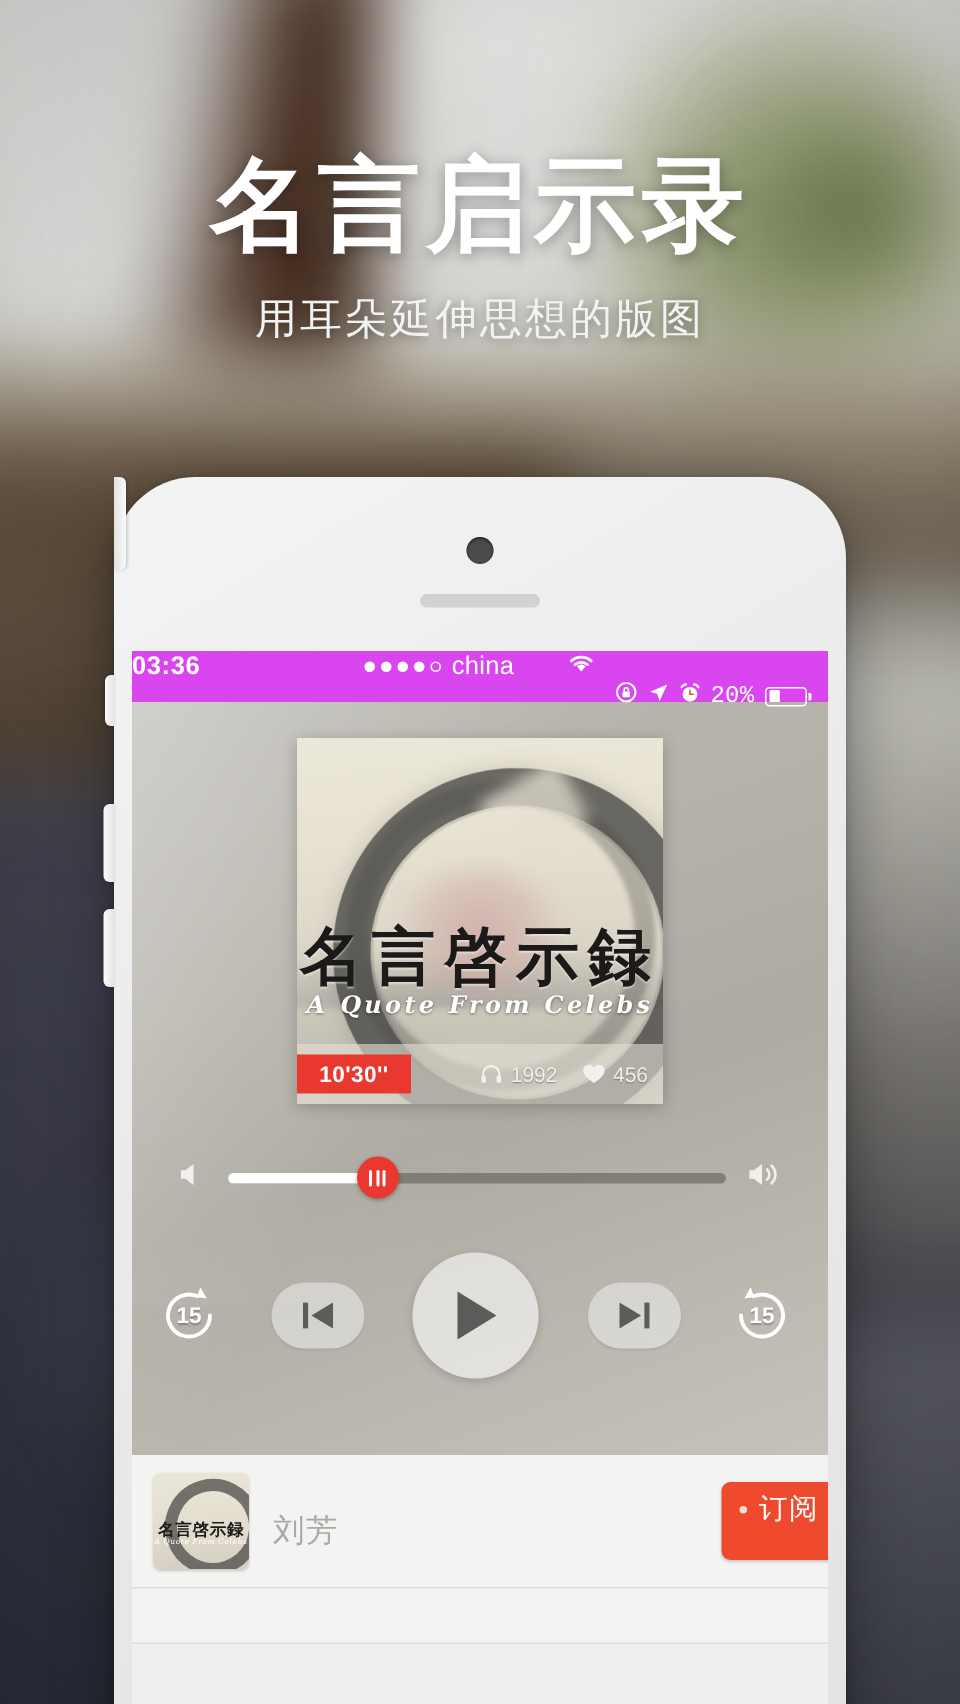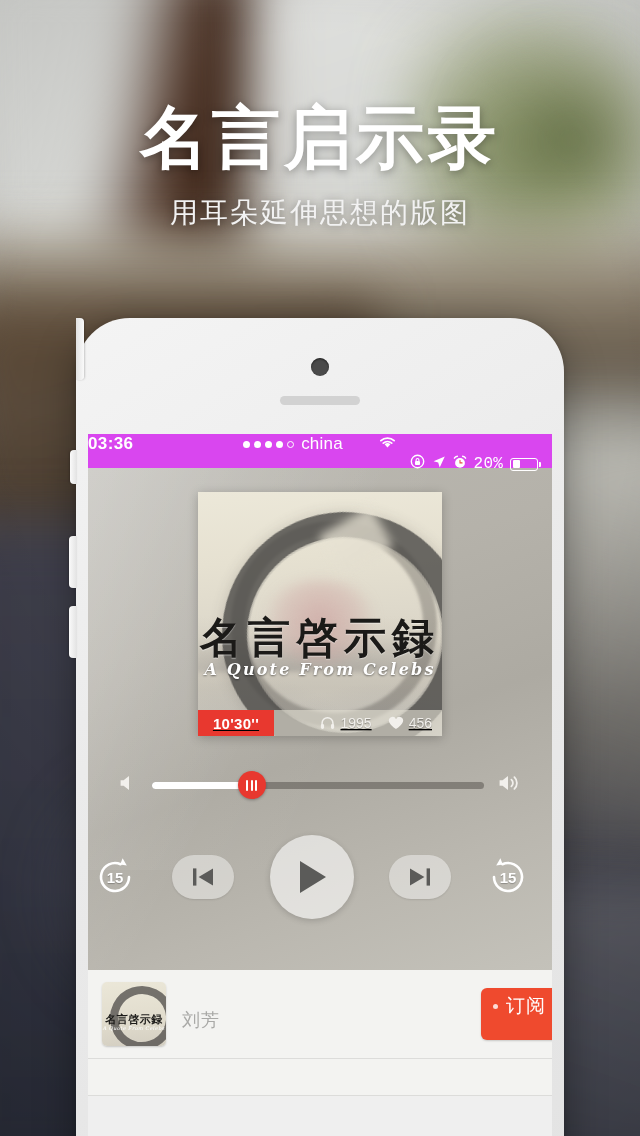--- a/index.html
+++ b/index.html
@@ -156,42 +156,42 @@
   .enso-gap{position:absolute;left:50%;top:50%;width:60px;height:46px;margin-left:6px;margin-top:-96px;
     background:linear-gradient(175deg,#e9e4d5 0%,#e2ddce 100%);transform:rotate(-30deg);filter:blur(5px);opacity:.75;}
   .cover-title{position:absolute;left:0;right:0;top:118px;text-align:center;
     font-family:"DejaVu Serif","Liberation Serif",serif;font-weight:bold;
     font-size:42px;letter-spacing:6px;color:#1b1a18;
     text-shadow:0 1px 1px rgba(255,255,255,.45);}
   .cover-sub{position:absolute;left:0;right:0;top:168px;text-align:center;
     font-family:"DejaVu Serif","Liberation Serif",serif;font-style:italic;font-weight:bold;
     font-size:16px;letter-spacing:2.2px;color:#ffffff;
     text-shadow:0 1px 2px rgba(0,0,0,.45);}
-  .cover-strip{position:absolute;left:0;right:0;bottom:0;height:26px;
-    background:rgba(226,222,210,.62);display:flex;align-items:center;text-decoration:underline;}
+  .cover-strip{position:absolute;left:0;right:0;bottom:0;height:40px;
+    background:rgba(226,222,210,.62);display:flex;align-items:center;}
   .dur-badge{height:26px;min-width:58px;padding:0 9px;background:#e8382f;color:#fff;
     font-size:15px;font-weight:bold;display:flex;align-items:center;justify-content:center;
     letter-spacing:.3px;font-family:"Liberation Sans",sans-serif;}
   .strip-stats{margin-left:auto;display:flex;align-items:center;gap:16px;padding-right:10px;
     color:#f2f0ec;font-size:14px;}
   .stat{display:flex;align-items:center;gap:5px;text-shadow:0 1px 1px rgba(0,0,0,.35);}
 
   
   .volrow{position:absolute;left:30px;right:30px;top:300px;height:34px;
     display:flex;align-items:center;gap:14px;}
   .track{position:relative;flex:1;height:7px;border-radius:4px;
     background:rgba(90,86,80,.55);}
   .track-fill{position:absolute;left:0;top:0;bottom:0;border-radius:4px;background:#ffffff;}
   .thumb{position:absolute;top:50%;width:28px;height:28px;margin-top:-14px;margin-left:-14px;
     border-radius:50%;background:#e8382f;box-shadow:0 1px 3px rgba(0,0,0,.3);
     display:flex;align-items:center;justify-content:center;gap:2.5px;cursor:pointer;}
   .thumb i{display:block;width:2px;height:11px;background:#fff;border-radius:1px;}
 
   
-  .transport{position:absolute;left:5px;right:22px;top:354px;height:110px;
+  .transport{position:absolute;left:16px;right:22px;top:354px;height:110px;
     display:flex;align-items:center;justify-content:space-between;}
   .t-btn{display:flex;align-items:center;justify-content:center;cursor:pointer;}
   .pill{width:62px;height:44px;border-radius:22px;background:rgba(255,255,255,.42);
     box-shadow:0 1px 2px rgba(0,0,0,.10);}
   .bigplay{width:84px;height:84px;border-radius:50%;background:rgba(255,255,255,.58);
     box-shadow:0 2px 6px rgba(0,0,0,.16);}
   .skip-lbl{position:relative;width:44px;height:44px;}
   .skip-num{position:absolute;left:0;right:0;top:50%;margin-top:-8px;text-align:center;
     font-size:15px;font-weight:bold;color:#fff;text-shadow:0 1px 1px rgba(0,0,0,.25);
     font-family:"Liberation Sans",sans-serif;}
@@ -205,21 +205,21 @@
     box-shadow:0 1px 2px rgba(0,0,0,.18);}
   .thumb-enso{position:absolute;left:50%;top:44%;width:48px;height:48px;margin-left:-24px;margin-top:-24px;
     border-radius:50%;border:8px solid rgba(70,68,66,.72);transform:rotate(-18deg);}
   .thumb-txt{position:absolute;left:0;right:0;top:30px;text-align:center;font-size:11px;
     font-family:"DejaVu Serif",serif;font-weight:bold;color:#1c1b19;letter-spacing:.5px;}
   .thumb-sub{position:absolute;left:0;right:0;top:43px;text-align:center;font-size:5px;
     font-family:"DejaVu Serif",serif;font-style:italic;color:#fff;letter-spacing:.4px;}
   .li-text{margin-left:16px;flex:1;min-width:0;}
   .li-title{font-size:22px;color:#3b3b3b;letter-spacing:2px;
     font-family:"DejaVu Sans","Liberation Sans",sans-serif;}
-  .li-author{margin-top:12px;font-size:18px;color:#a9a9a7;letter-spacing:1px;
+  .li-author{margin-top:12px;font-size:21px;color:#a9a9a7;letter-spacing:1px;
     font-family:"DejaVu Sans","Liberation Sans",sans-serif;}
   .sub-btn{flex:none;height:36px;padding:0 14px 16px 12px;border-radius:6px;background:#ef4a2e;
     color:#fff;font-size:19px;display:flex;align-items:center;gap:8px;letter-spacing:1px;
     margin-right:-22px;box-shadow:0 1px 2px rgba(0,0,0,.18);cursor:pointer;
     font-family:"DejaVu Sans","Liberation Sans",sans-serif;}
   .sub-dot{width:5px;height:5px;border-radius:50%;background:rgba(255,255,255,.8);flex:none;}
   .list-next{height:36px;background:#f3f3f1;border-bottom:1px solid #dcdcda;}
 </style>
 </head>
 <body>
@@ -316,21 +316,21 @@
 
         <div class="cover-strip">
           <div class="dur-badge">10'30''</div>
           <div class="strip-stats">
             <span class="stat">
               <svg width="15" height="14" viewBox="0 0 16 15">
                 <path d="M2.2 10 V7.6 a5.8 5.8 0 0 1 11.6 0 V10" stroke="#f2f0ec" stroke-width="1.6" fill="none" stroke-linecap="round"></path>
                 <rect x="0.9" y="8.6" width="3.4" height="5.4" rx="1.6" fill="#f2f0ec"></rect>
                 <rect x="11.7" y="8.6" width="3.4" height="5.4" rx="1.6" fill="#f2f0ec"></rect>
               </svg>
-              <span>1995</span>
+              <span>1992</span>
             </span>
             <span class="stat">
               <svg width="16" height="14" viewBox="0 0 17 15">
                 <path d="M8.5 14 C8.5 14 0.8 9.4 0.8 4.9 A4.1 4.1 0 0 1 8.5 3.1 A4.1 4.1 0 0 1 16.2 4.9 C16.2 9.4 8.5 14 8.5 14 Z" fill="#f2f0ec"></path>
               </svg>
               <span>456</span>
             </span>
           </div>
         </div>
       </div>

